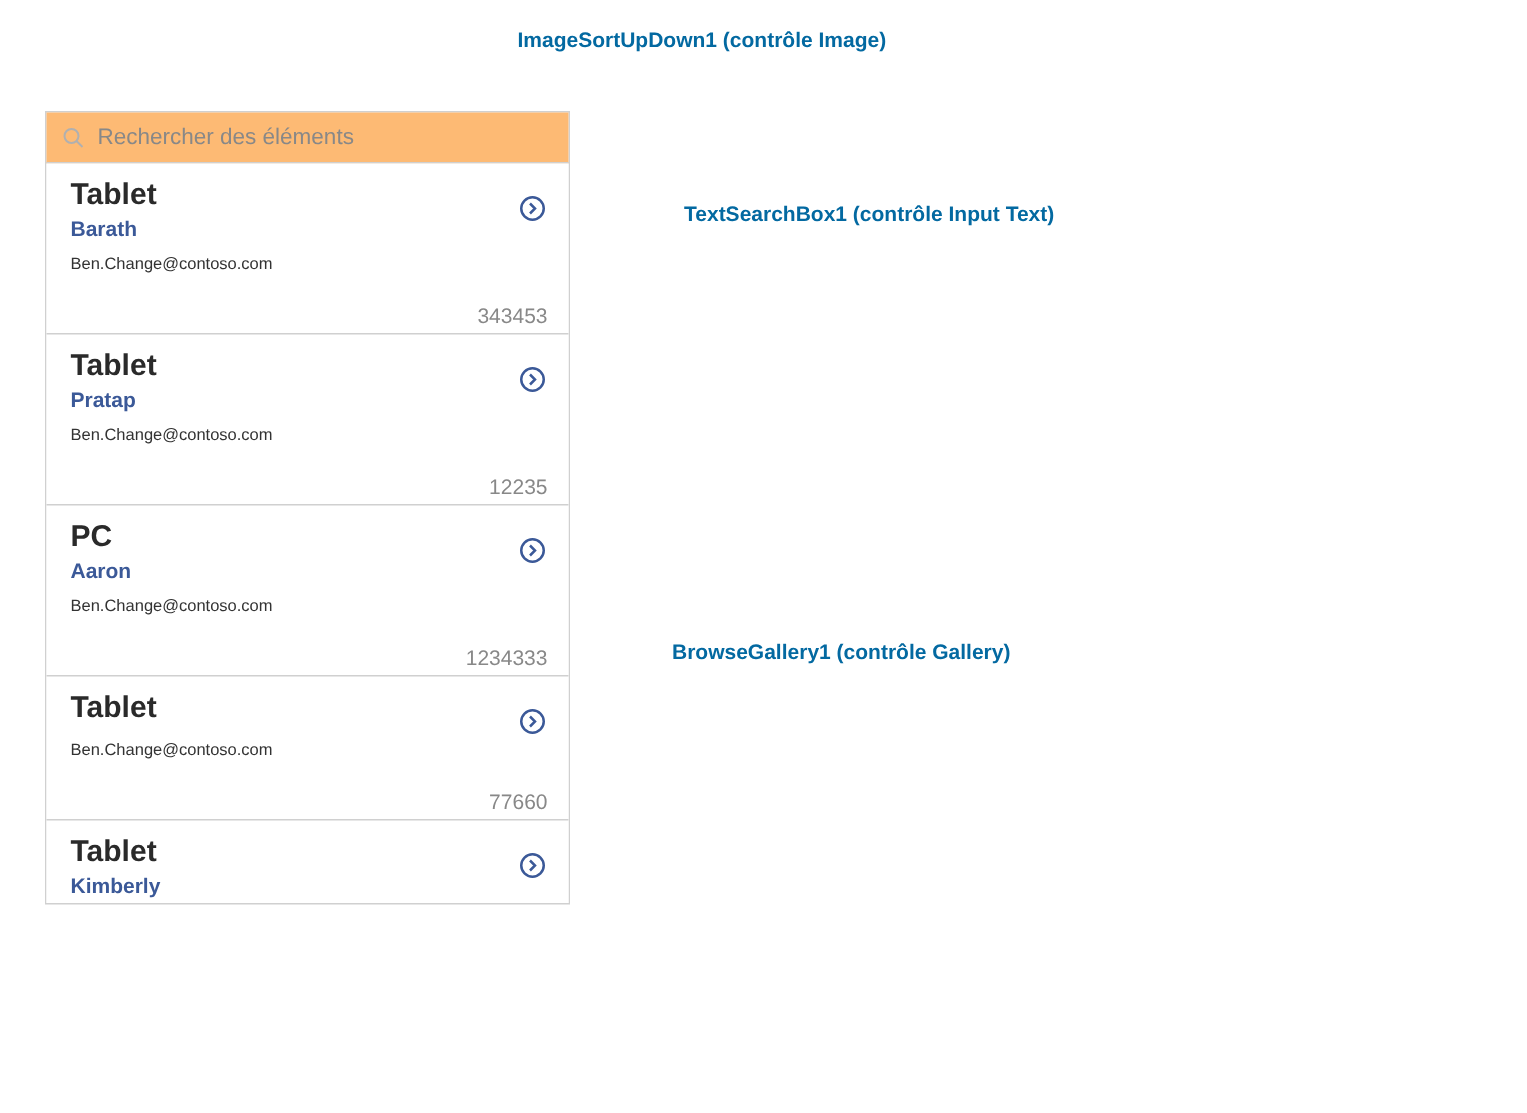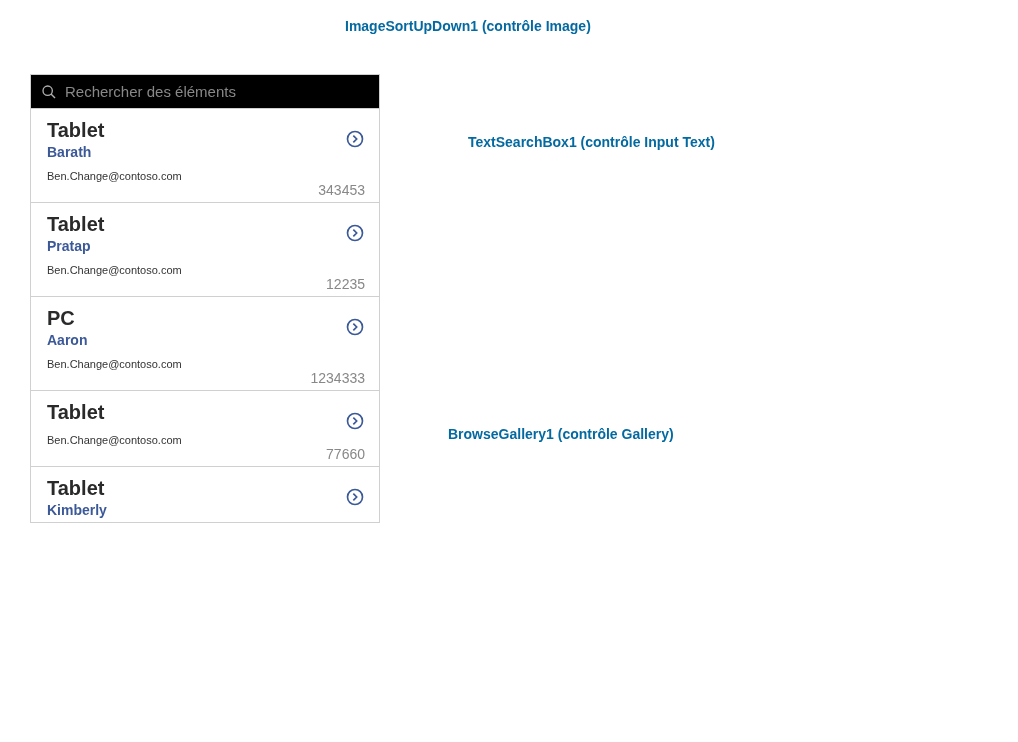--- a/index.html
+++ b/index.html
@@ -10,21 +10,21 @@
       height: 742px;
       position: relative;
     }
     .annotation {
       position: absolute;
       color: #0369a1;
       font-weight: 700;
       font-size: 14px;
     }
     .annotation-top { top: 18px; left: 345px; }
-    .annotation-search { top: 134px; left: 468px; }
+    .annotation-search { top: 134px; left: 456px; }
     .annotation-gallery { top: 426px; left: 448px; }
 
     .app {
       position: absolute;
       left: 30px;
       top: 74px;
       width: 350px;
       border: 1px solid #d0d0d0;
       background: #fff;
     }
@@ -57,21 +57,21 @@
       display: flex;
       align-items: center;
       justify-content: center;
     }
     .search-row {
       display: flex;
       align-items: center;
       padding: 8px 10px;
       border-bottom: 1px solid #d0d0d0;
       gap: 8px;
-      background: #000000;
+      background: #fdba74;
     }
     .search-icon-wrap {
       color: #b0b0b0;
       display: flex;
       align-items: center;
     }
     .search-input {
       border: none;
       outline: none;
       font-size: 15px;
@@ -103,21 +103,21 @@
     }
     .item-email {
       font-size: 11px;
       color: #333;
       margin-top: 10px;
     }
     .item-id {
       font-size: 14px;
       color: #888;
       text-align: right;
-      margin-top: 0;
+      margin-top: 20px;
     }
     .item-arrow {
       position: absolute;
       right: 14px;
       top: 20px;
       background: none;
       border: none;
       cursor: pointer;
       color: #3b5998;
       display: flex;

